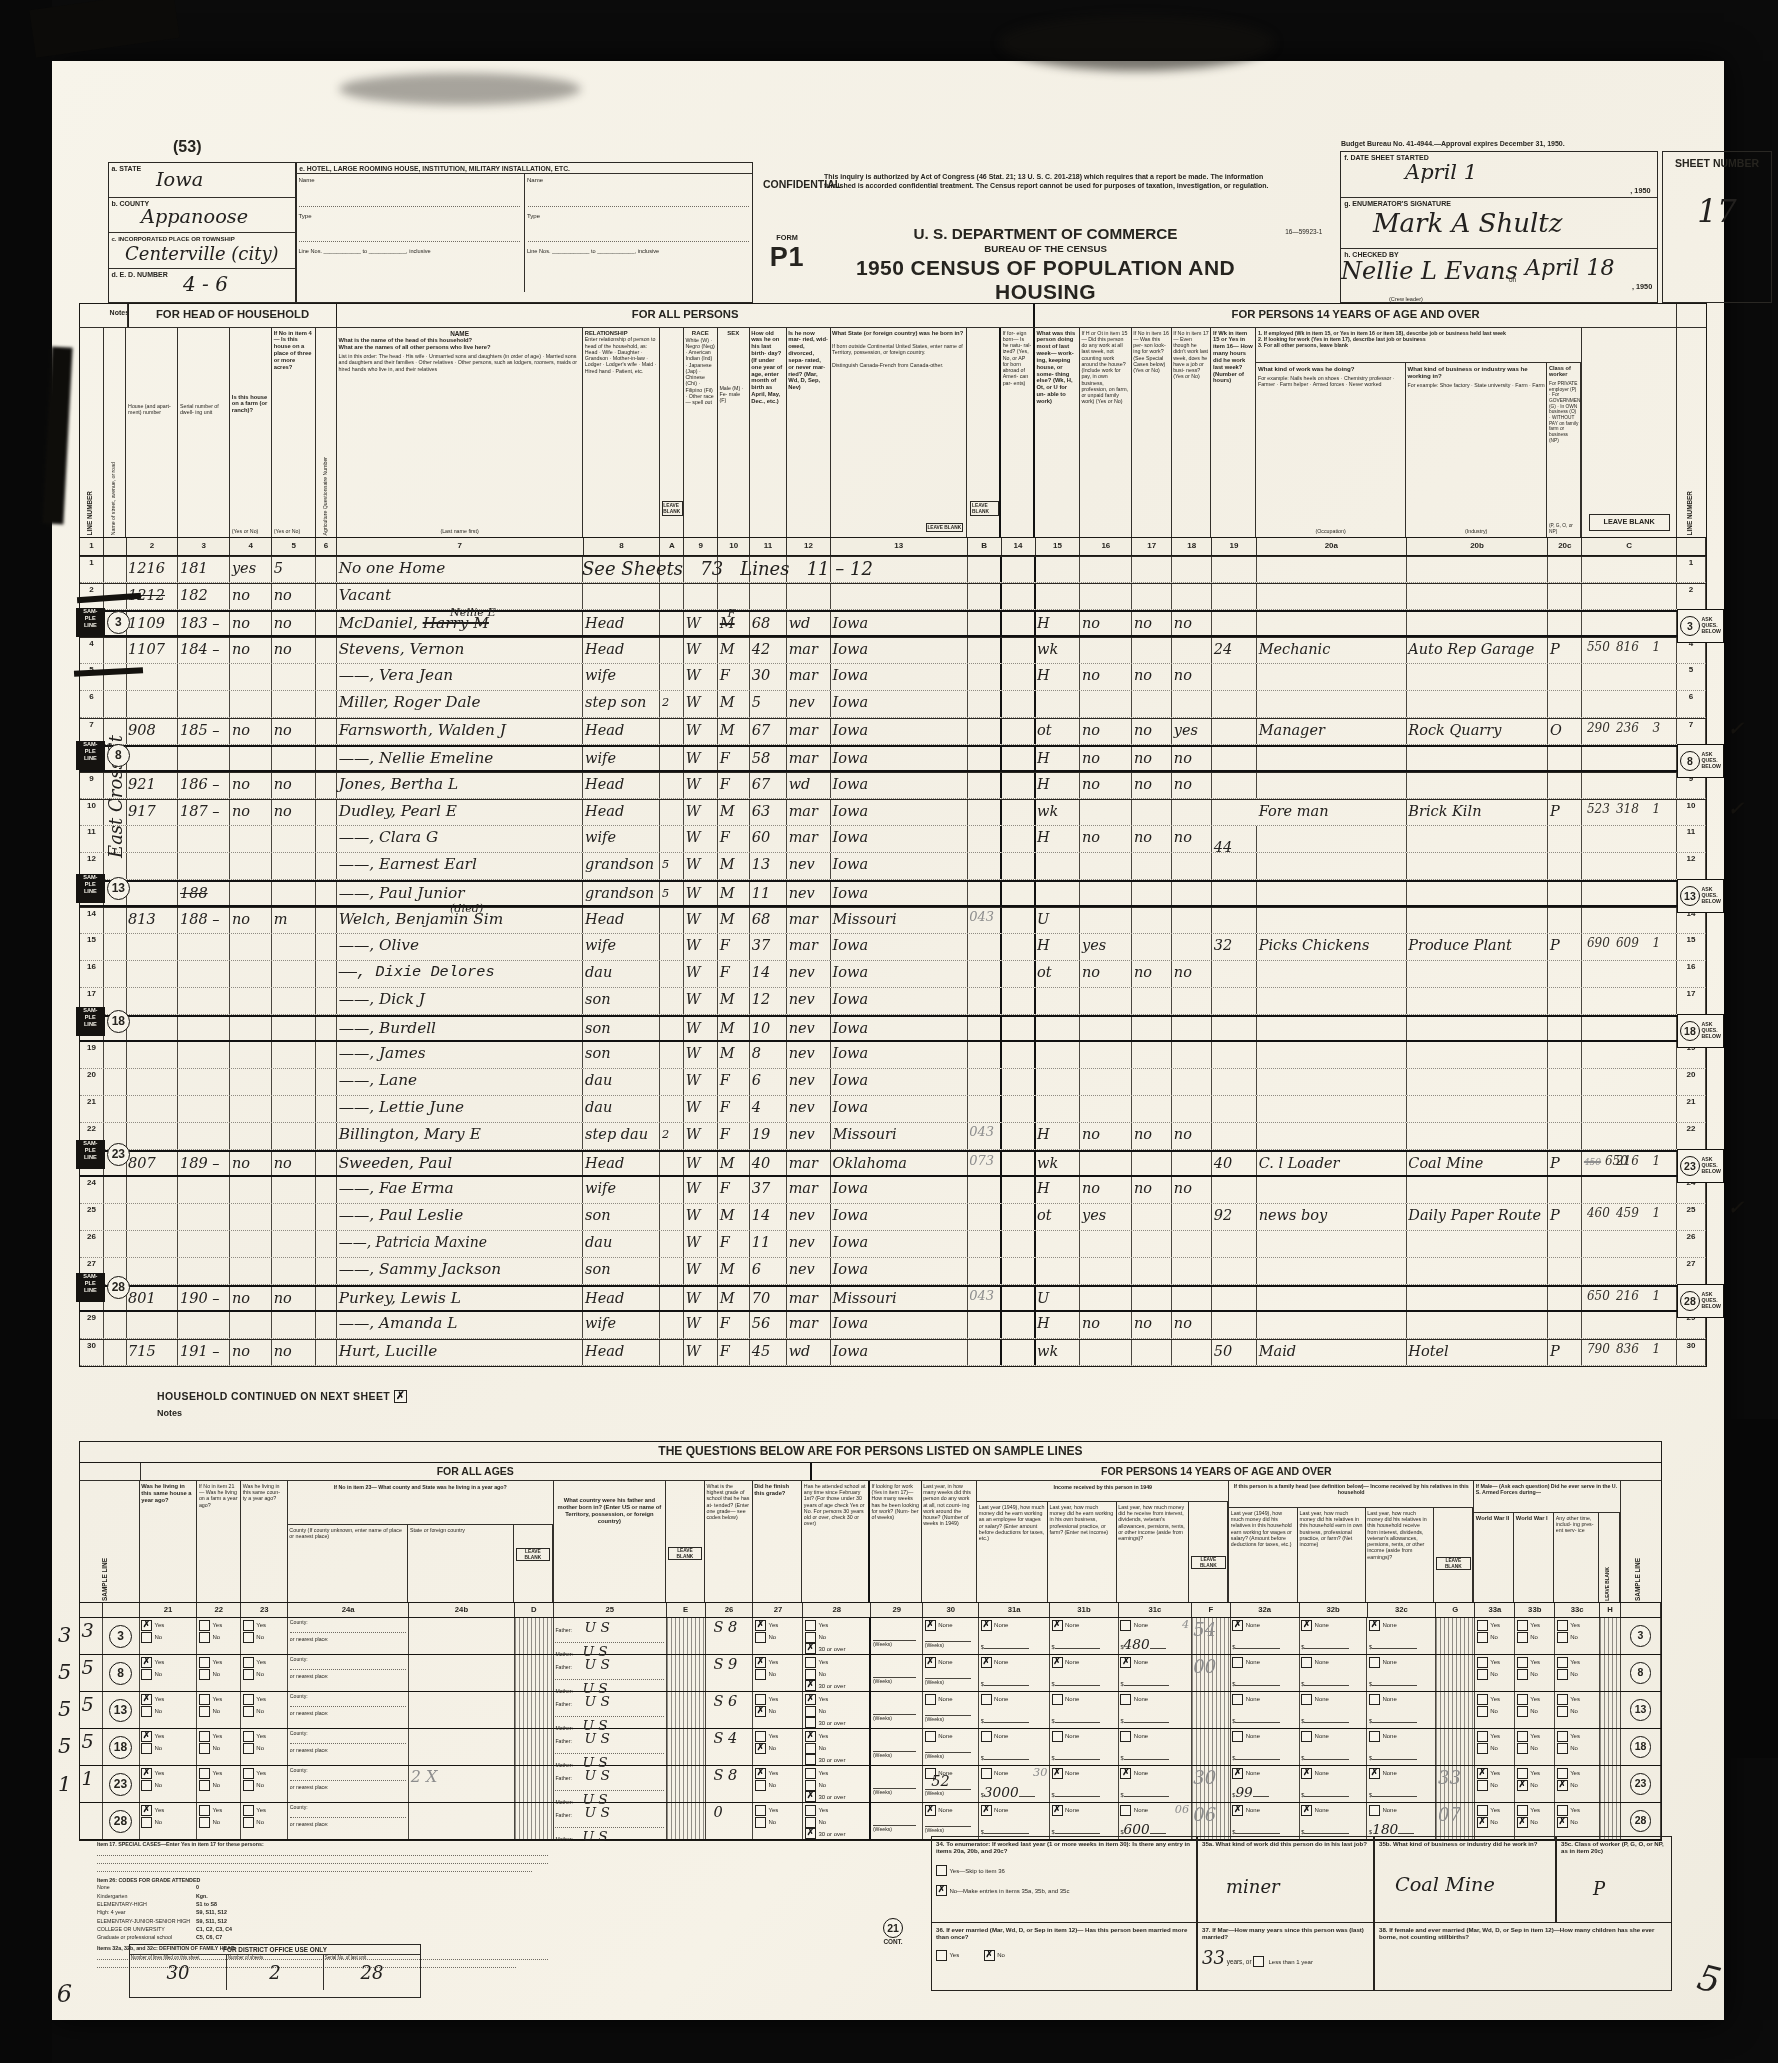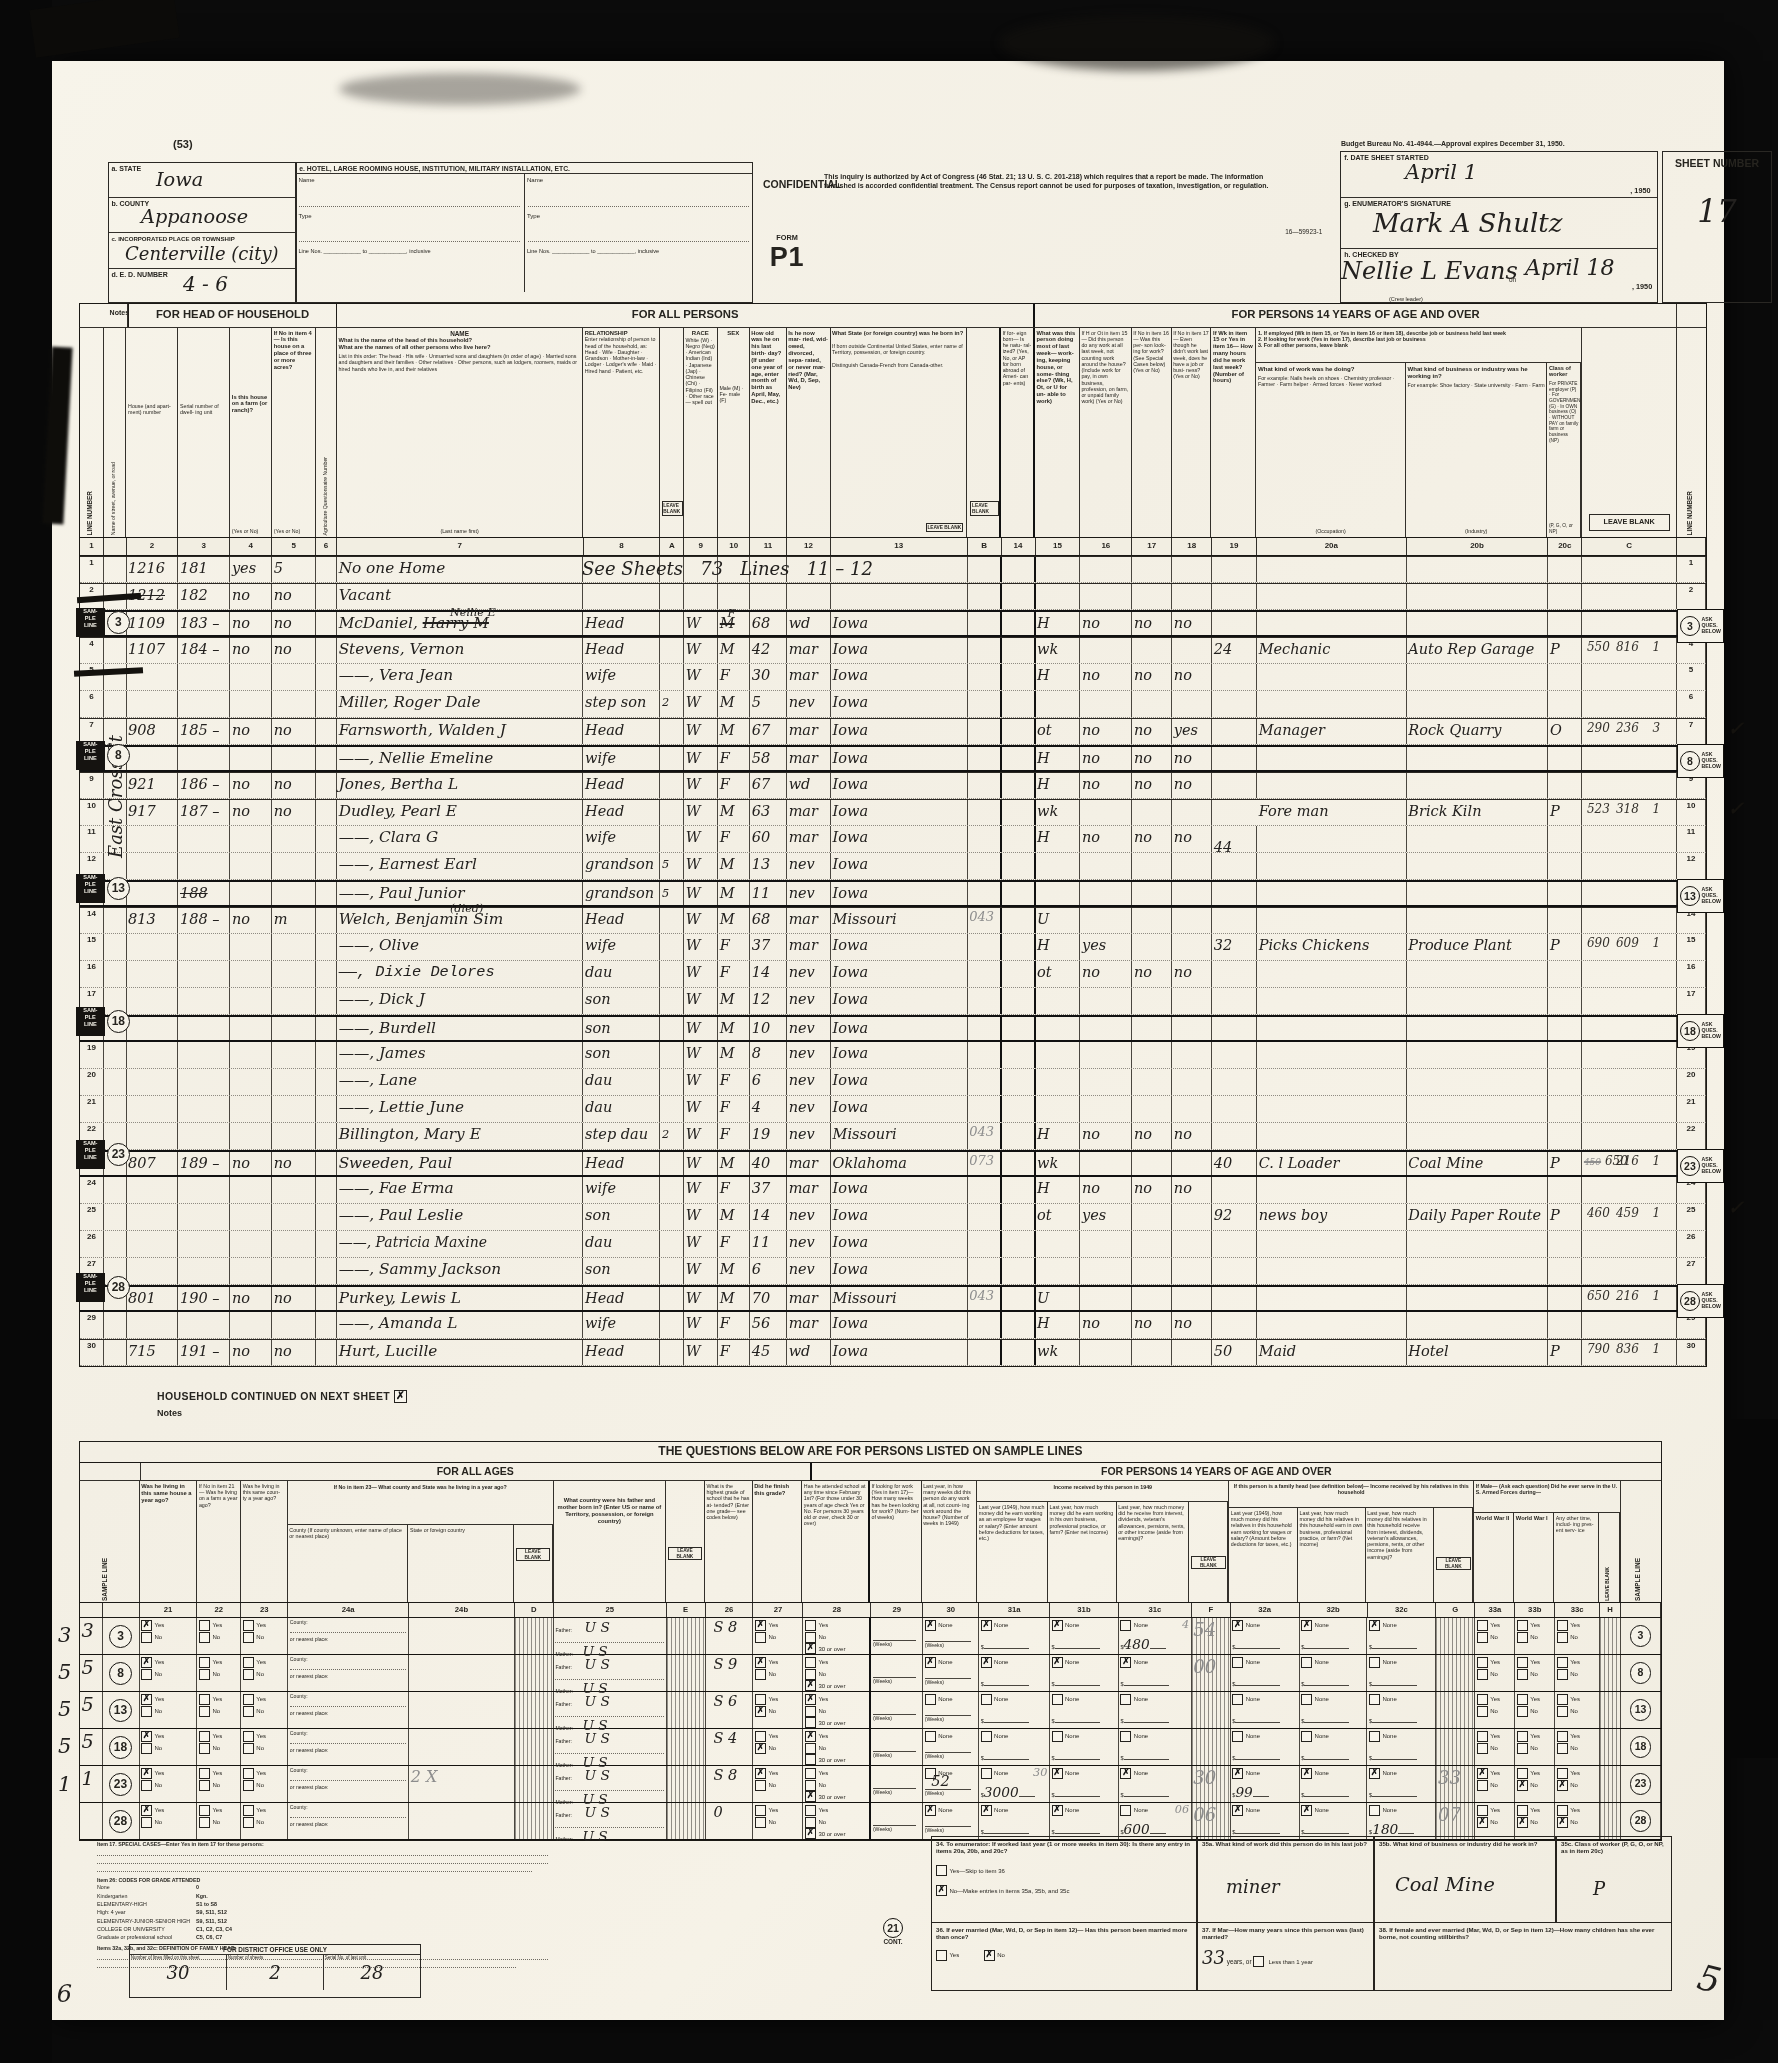--- a/index.html
+++ b/index.html
@@ -49,21 +49,21 @@
   .fcell{box-sizing:border-box;border:1.3px solid #26231e;padding:2.4px 4px;}
   .dollar{font-size:5.6px;}
   .vline{border-bottom:0.8px solid #4a463f;}
 </style>
 </head>
 <body>
 
 <div id="stage">
   <div class="paper">
 
-    <div style="position:absolute;left:121px;top:77px;font-weight:bold;font-size:11px;">(53)</div>
+    <div style="position:absolute;left:121px;top:77px;font-weight:bold;font-size:16px;">(53)</div>
 
     <div style="position:absolute;left:56px;top:90px;width:1557px;height:150px;">
 
       <div class="bx" style="position:absolute;left:0;top:11.3px;width:187px;height:139px;background:transparent;">
         <div style="border-bottom:0.8px solid #33302b;height:34px;position:relative;">
           <span class="flab" style="position:absolute;left:2.4px;top:1.6px;">a. STATE</span>
           <span class="hw" style="position:absolute;left:47px;top:4.8px;font-size:19.3px;">Iowa</span>
         </div>
         <div style="border-bottom:0.8px solid #33302b;height:34px;position:relative;">
           <span class="flab" style="position:absolute;left:2.4px;top:1.6px;">b. COUNTY</span>
@@ -103,20 +103,25 @@
           </div>
         </div>
       </div>
 
       <div style="position:absolute;left:655px;top:8px;width:564px;height:145px;">
         <div style="position:absolute;left:0;top:19.3px;width:60px;font-size:10.5px;font-weight:bold;">CONFIDENTIAL</div>
         <div style="position:absolute;left:61px;top:13px;width:451px;font-size:7px;line-height:1.35;font-weight:bold;">This inquiry is authorized by Act of Congress (46 Stat. 21; 13 U. S. C. 201-218) which requires that a report be made. The information furnished is accorded confidential treatment. The Census report cannot be used for purposes of taxation, investigation, or regulation.</div>
         <div style="position:absolute;left:0;top:74px;width:48px;text-align:center;">
           <div style="font-size:7.3px;font-weight:bold;">FORM</div>
           <div style="font-size:27px;font-weight:bold;letter-spacing:0.8px;">P1</div>
+        </div>
+        <div style="position:absolute;left:73px;top:66px;width:419px;text-align:center;">
+          <div style="font-size:15.3px;font-weight:bold;">U. S. DEPARTMENT OF COMMERCE</div>
+          <div style="font-size:9.7px;font-weight:bold;">BUREAU OF THE CENSUS</div>
+          <div style="font-size:21px;font-weight:bold;margin-top:2.4px;letter-spacing:0.4px;">1950 CENSUS OF POPULATION AND HOUSING</div>
         </div>
         <div style="position:absolute;right:4.8px;top:69px;font-size:6.4px;">16—59923-1</div>
       </div>
 
       <div style="position:absolute;left:1233px;top:-11.3px;width:339px;font-size:7px;font-weight:bold;">Budget Bureau No. 41-4944.—Approval expires December 31, 1950.</div>
 
       <div class="bx" style="position:absolute;left:1232px;top:0;width:316px;height:150px;">
         <div style="border-bottom:0.8px solid #33302b;height:45px;position:relative;">
           <span class="flab" style="position:absolute;left:3.2px;top:2.4px;">f. DATE SHEET STARTED</span>
           <span class="hw" style="position:absolute;left:64px;top:8px;font-size:21px;">April 1</span>

